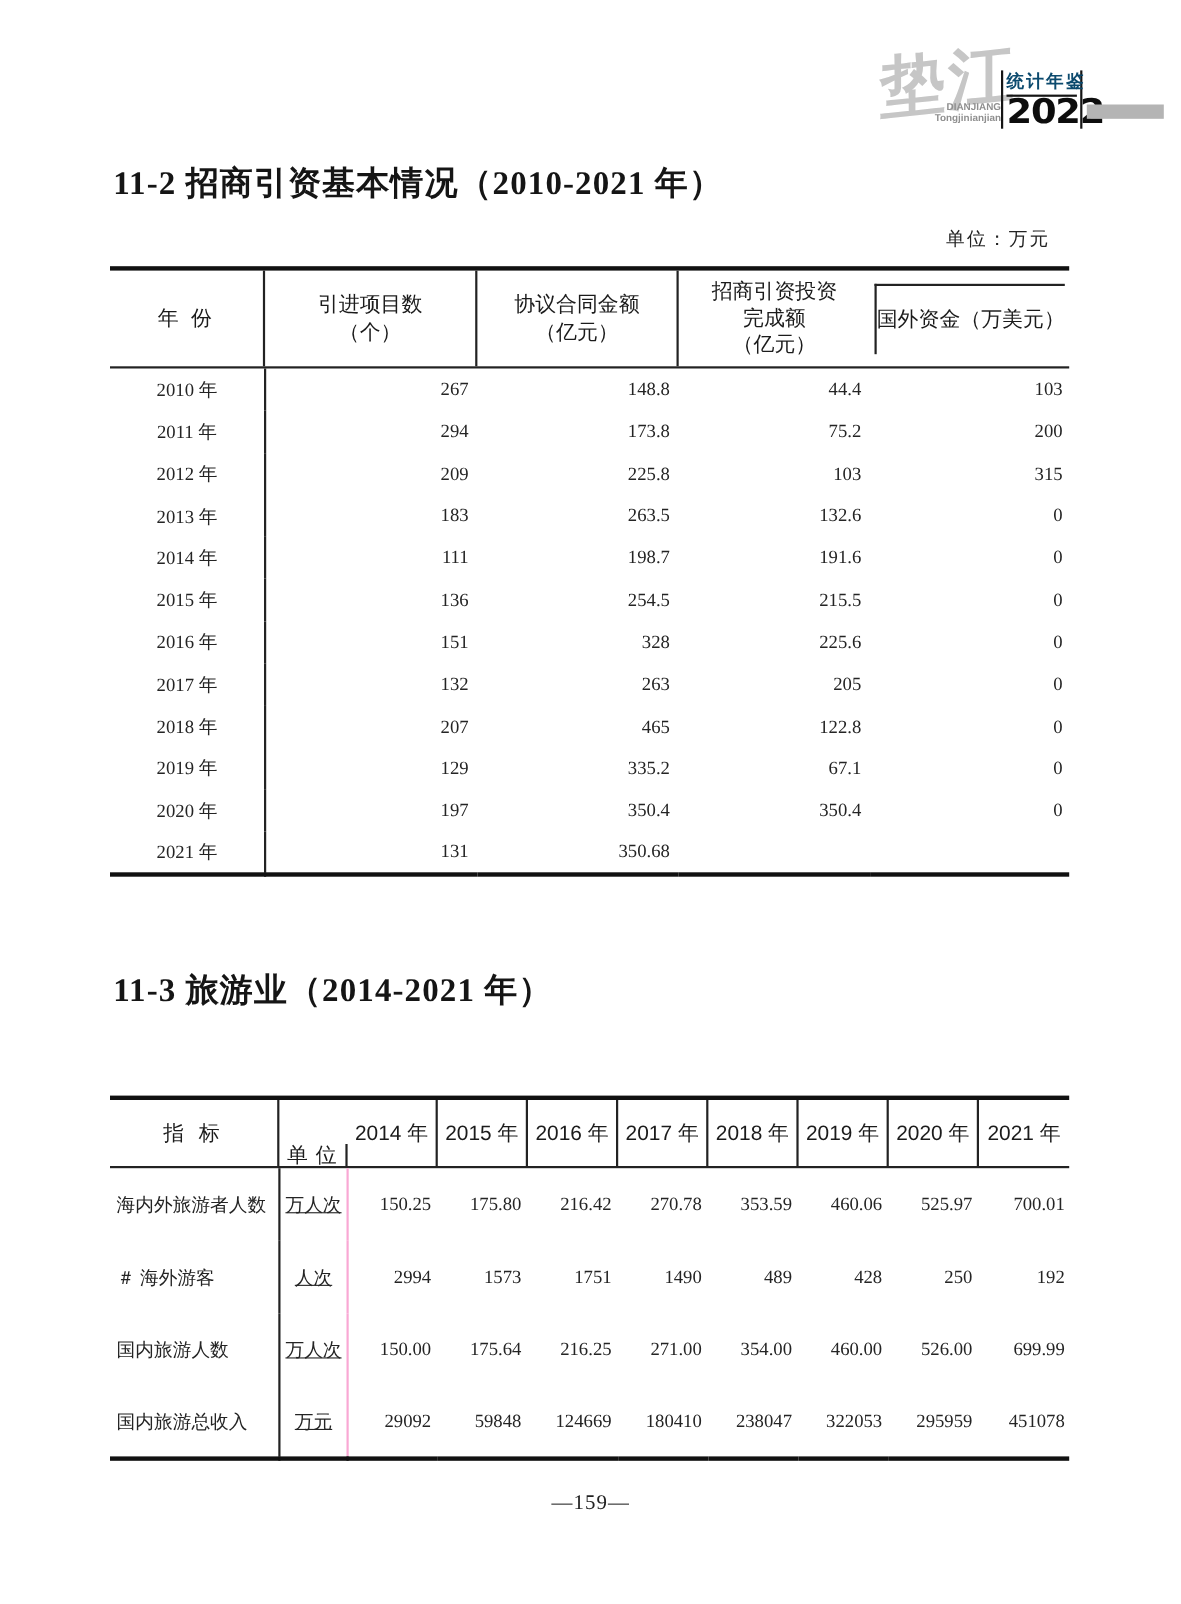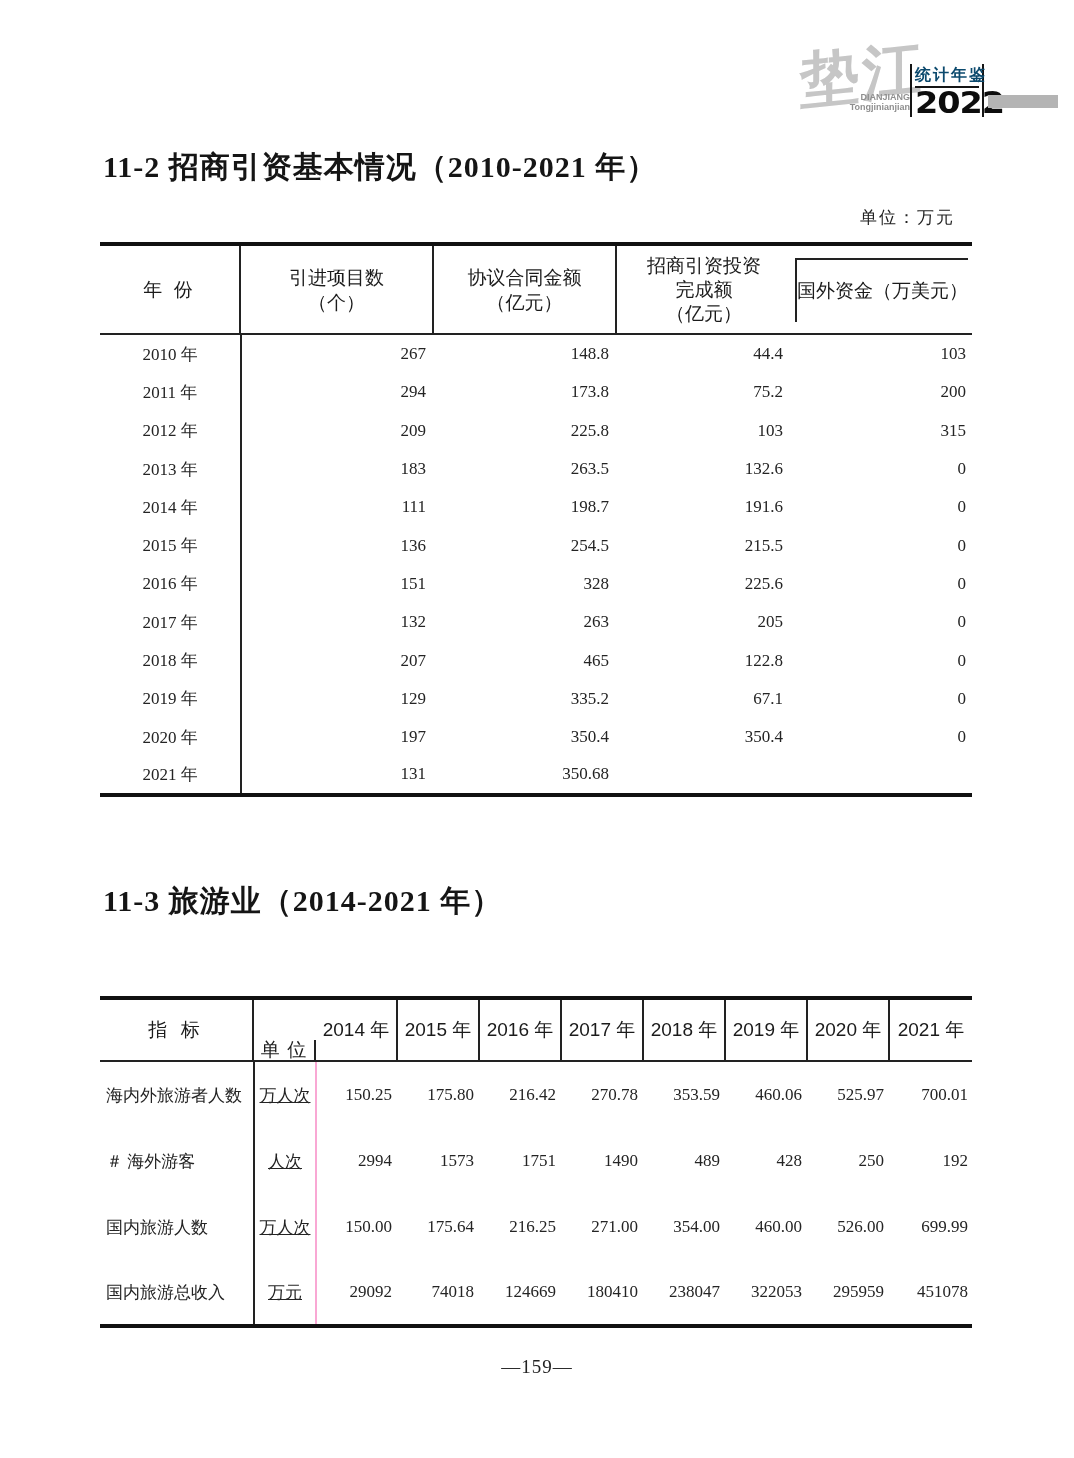--- a/index.html
+++ b/index.html
@@ -312,21 +312,21 @@
           <td>271.00</td>
           <td>354.00</td>
           <td>460.00</td>
           <td>526.00</td>
           <td>699.99</td>
         </tr>
         <tr>
           <td>国内旅游总收入</td>
           <td>万元</td>
           <td>29092</td>
-          <td>74018</td>
+          <td>59848</td>
           <td>124669</td>
           <td>180410</td>
           <td>238047</td>
           <td>322053</td>
           <td>295959</td>
           <td>451078</td>
         </tr>
       </tbody>
   </table>
 </div>

